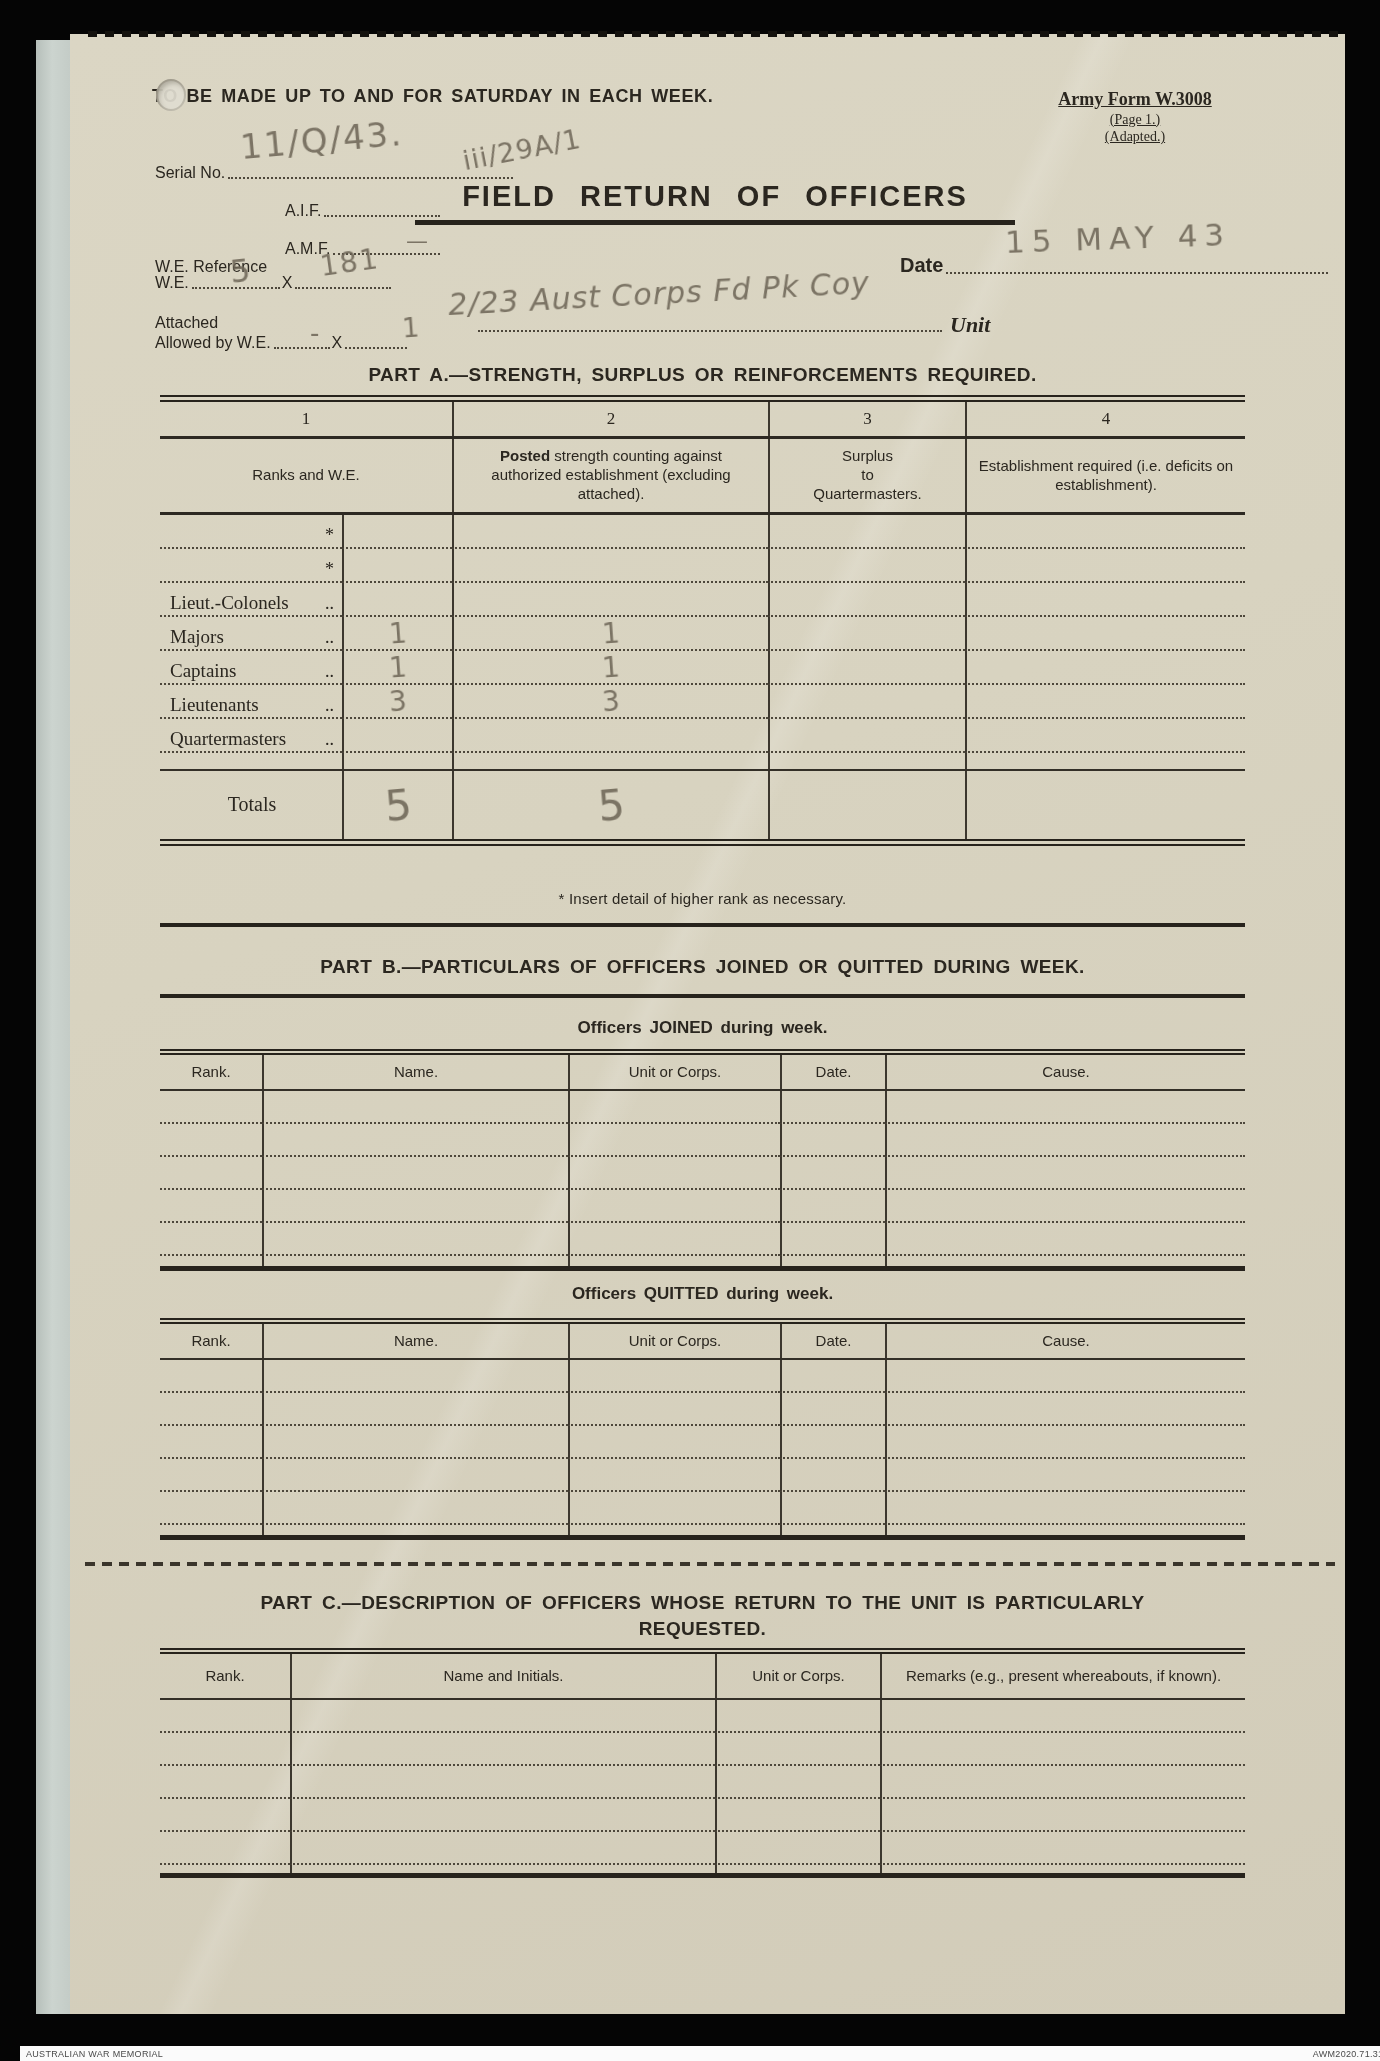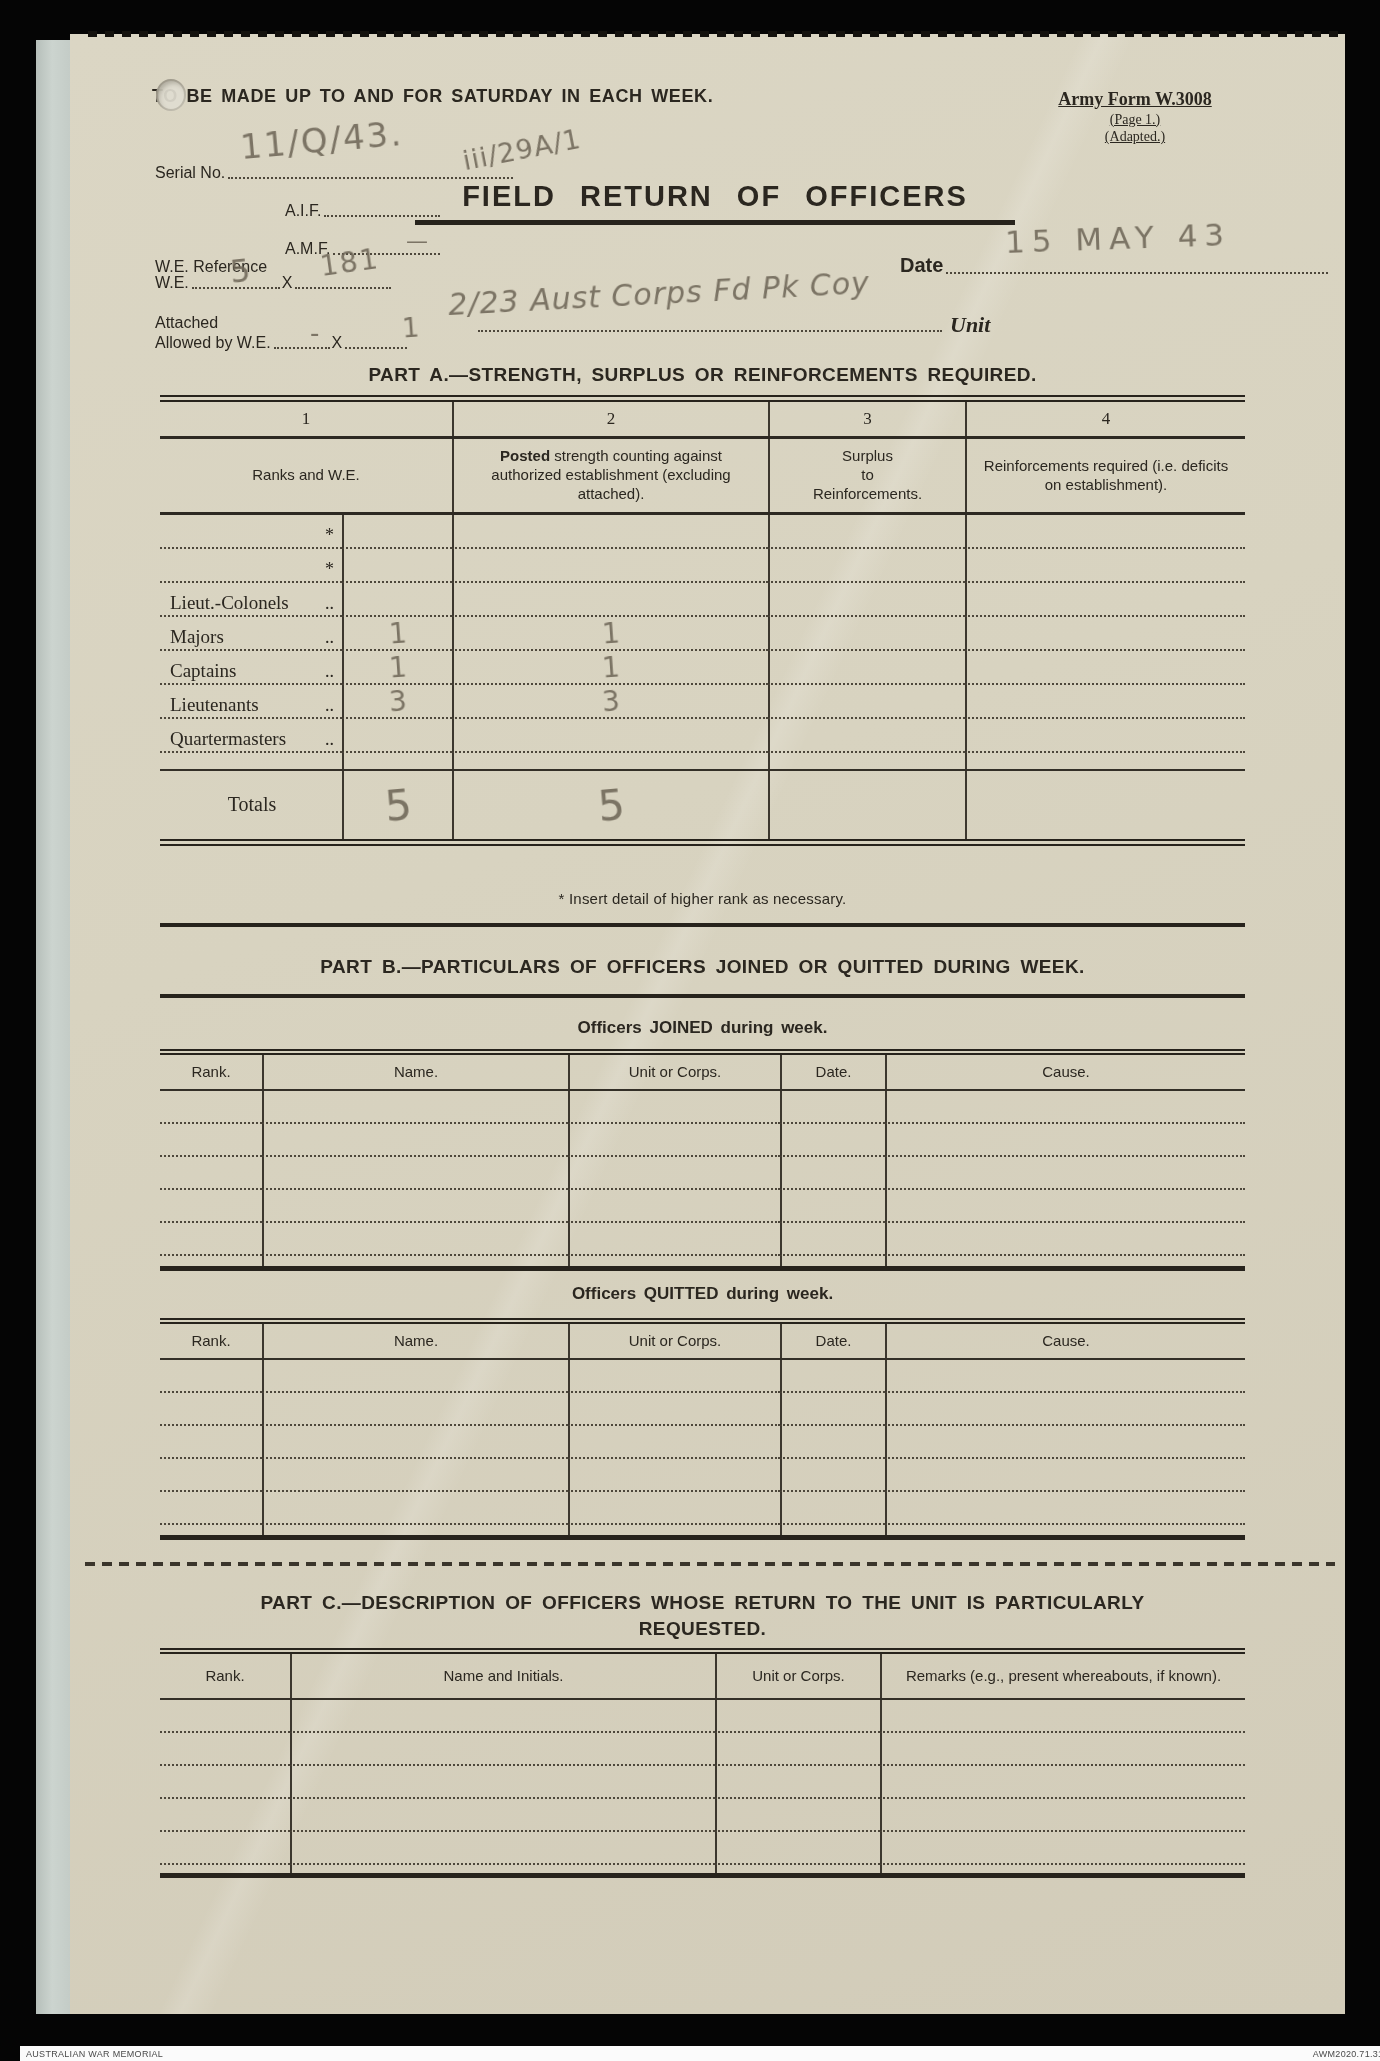--- a/index.html
+++ b/index.html
@@ -165,24 +165,24 @@
         <div class="w-c4 vline">4</div>
       </div>
       <div class="pa-headrow">
         <div class="w-c1">Ranks and W.E.</div>
         <div class="w-c2 vline" style="padding:0 14px;">
           <div><span style="font-weight:bold;">Posted</span><span> strength counting against authorized establishment (excluding attached).</span></div>
         </div>
         <div class="w-c3 vline">
           <div>Surplus</div>
           <div>to</div>
-          <div>Reinforcements.</div>
+          <div>Quartermasters.</div>
         </div>
         <div class="w-c4 vline" style="padding:0 10px;">
-          <div>Reinforcements required (i.e. deficits on establishment).</div>
+          <div>Establishment required (i.e. deficits on establishment).</div>
         </div>
       </div>
 
       <div class="pa-row">
         <div class="pa-rank">
             <span></span>
             <span class="marker">*</span>
           </div>
         <div class="pa-wesub vline">
             <span class="pencil pencil-num"></span>

